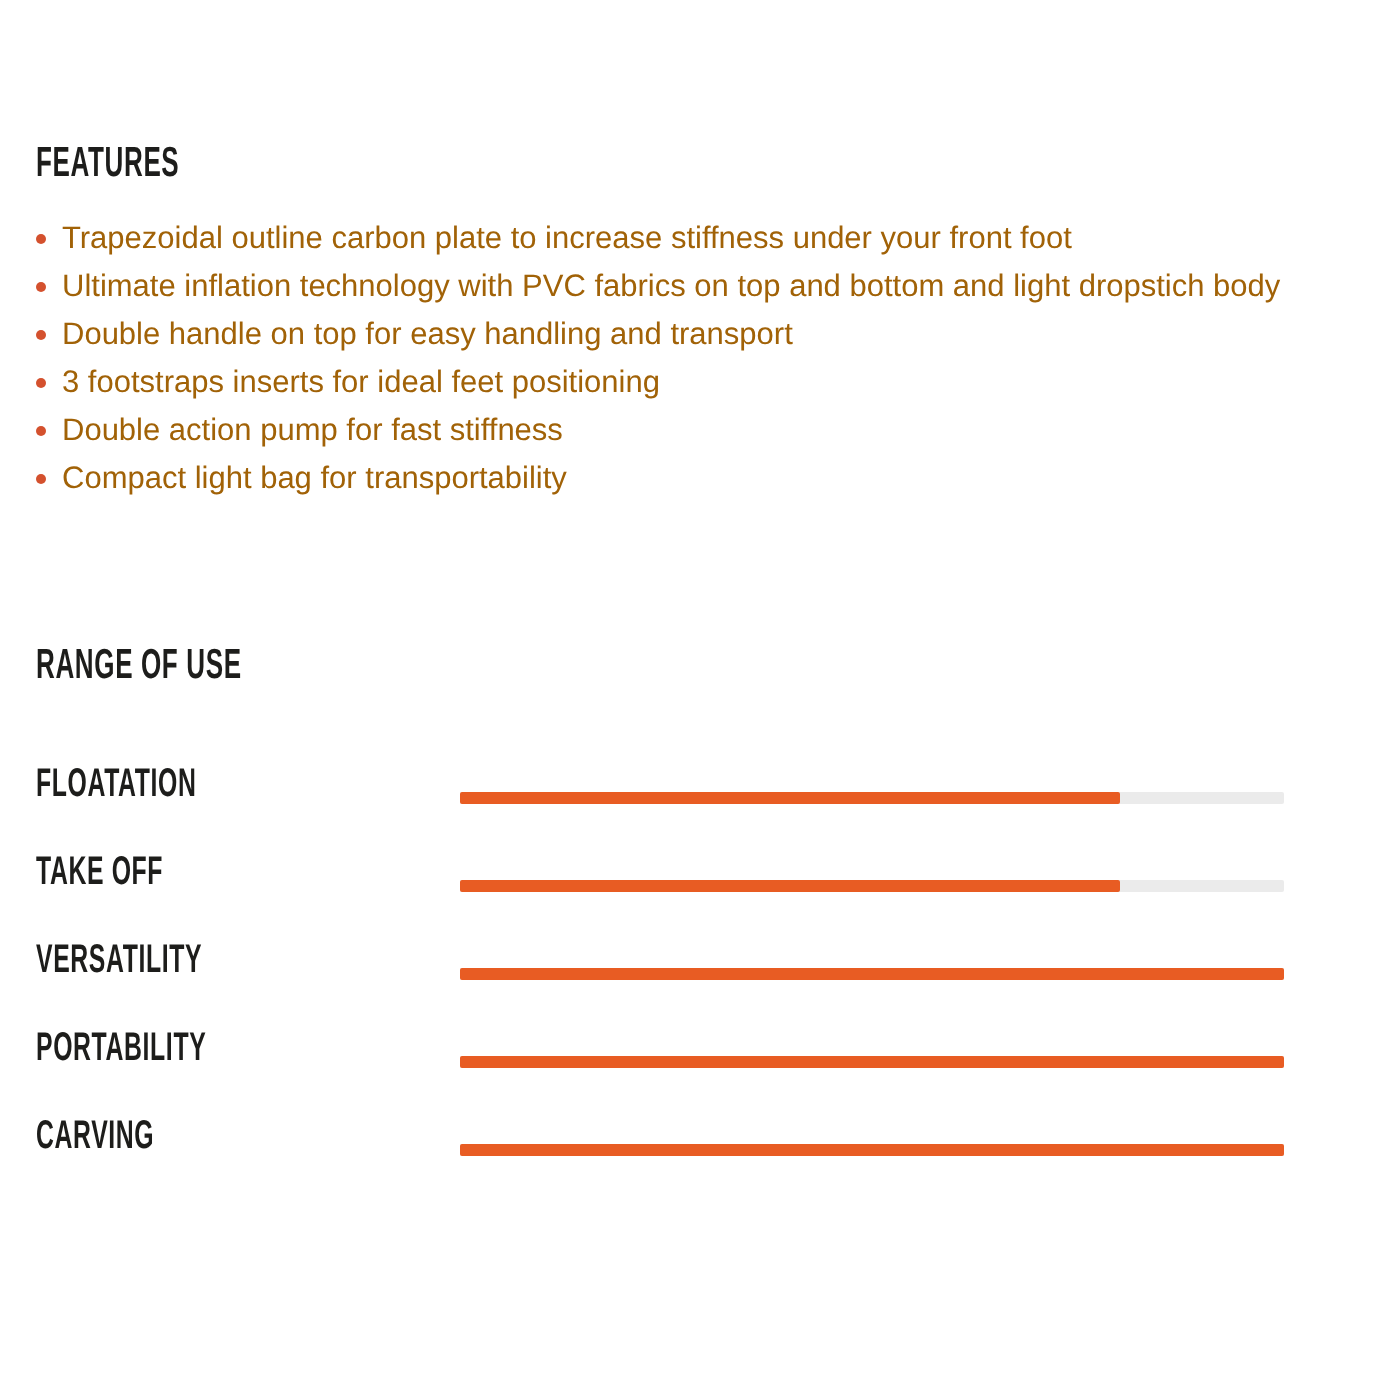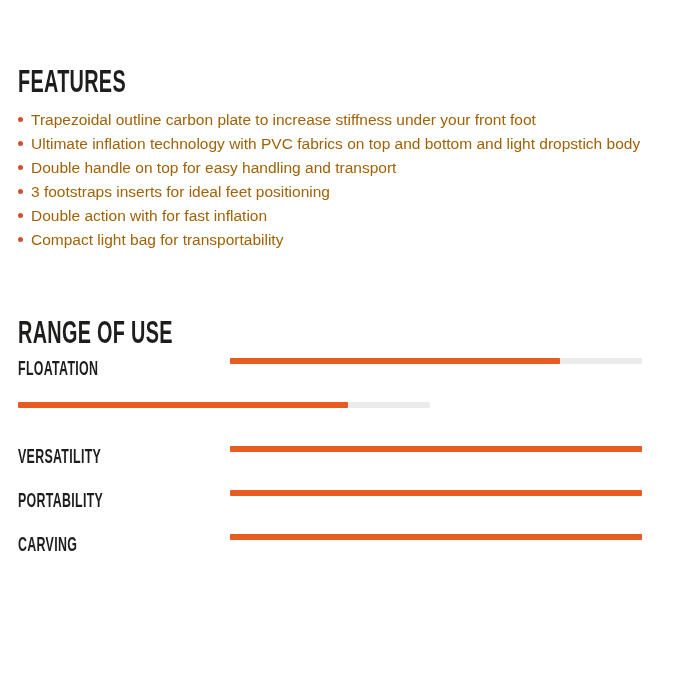--- a/index.html
+++ b/index.html
@@ -17,21 +17,21 @@
   .condensed {
     display: inline-block;
     font-weight: 700;
     color: #1d1d1b;
     transform: scaleX(0.62);
     transform-origin: 0 50%;
     white-space: nowrap;
     letter-spacing: 0.5px;
   }
   h2.section-title {
-    font-size: 32px;
+    font-size: 21px;
     line-height: 27px;
     font-weight: 700;
     color: #1d1d1b;
   }
   
   ul.features-list {
     list-style: none;
     margin-top: 13px;
     width: 642px;
   }
@@ -50,21 +50,21 @@
     width: 5px;
     height: 5px;
     border-radius: 50%;
     background: #d4512e;
   }
   
   .range-section { margin-top: 68px; }
   .range-rows { margin-top: 12px; }
   .range-row {
     display: flex;
-    align-items: flex-start;
+    align-items: flex-end;
     height: 44px;
   }
   .range-row .row-label {
     width: 212px;
     flex: 0 0 212px;
     font-size: 20px;
     line-height: 20px;
   }
   .range-row .track {
     position: relative;
@@ -88,36 +88,37 @@
 <div class="page">
 
   <section class="features-section">
     <h2 class="section-title"><span class="condensed">FEATURES</span></h2>
 
     <ul class="features-list">
       <li><span class="dot"></span><span>Trapezoidal outline carbon plate to increase stiffness under your front foot</span></li>
       <li><span class="dot"></span><span>Ultimate inflation technology with PVC fabrics on top and bottom and light dropstich body</span></li>
       <li><span class="dot"></span><span>Double handle on top for easy handling and transport</span></li>
       <li><span class="dot"></span><span>3 footstraps inserts for ideal feet positioning</span></li>
-      <li><span class="dot"></span><span>Double action with for fast inflation</span></li>
+      <li><span class="dot"></span><span>Double action pump for fast stiffness</span></li>
       <li><span class="dot"></span><span>Compact light bag for transportability</span></li>
     </ul>
   </section>
 
   <section class="range-section">
     <h2 class="section-title"><span class="condensed">RANGE OF USE</span></h2>
 
     <div class="range-rows">
       <div class="range-row">
         <span class="row-label"><span class="condensed">FLOATATION</span></span>
         <div class="track">
             <div class="fill" style="width: 80%; background: rgb(232, 92, 35);"></div>
           </div>
       </div>
       <div class="range-row">
+        <span class="row-label"><span class="condensed">TAKE OFF</span></span>
         <div class="track">
             <div class="fill" style="width: 80%; background: rgb(232, 92, 35);"></div>
           </div>
       </div>
       <div class="range-row">
         <span class="row-label"><span class="condensed">VERSATILITY</span></span>
         <div class="track">
             <div class="fill" style="width: 100%; background: rgb(232, 92, 35);"></div>
           </div>
       </div>

